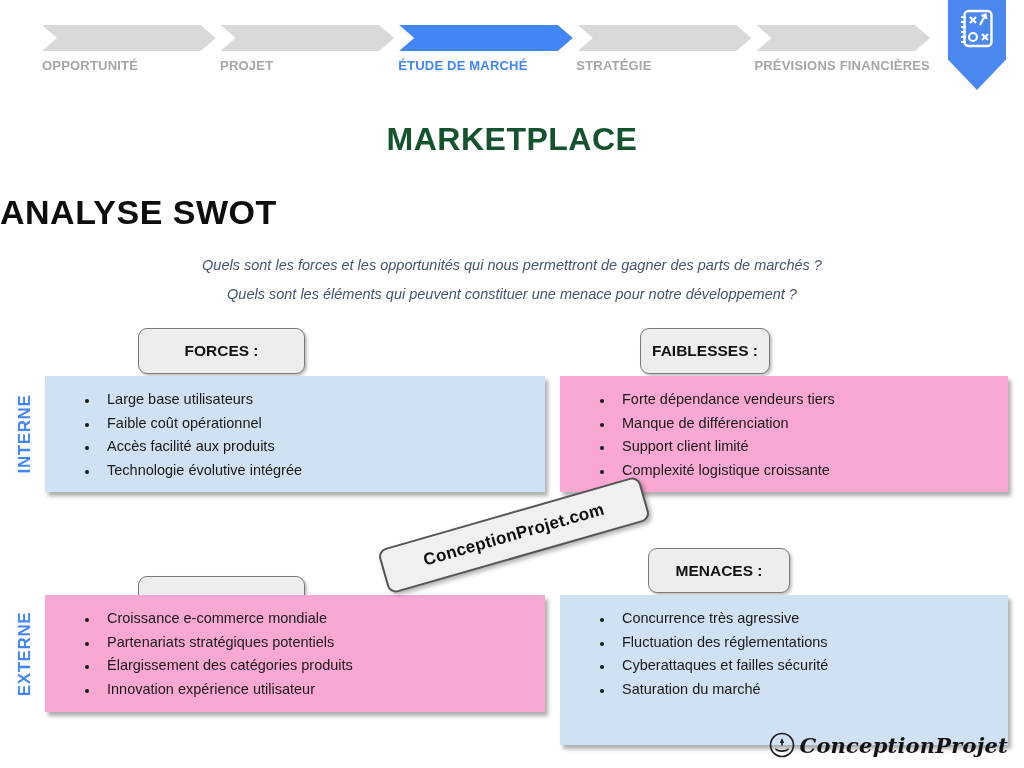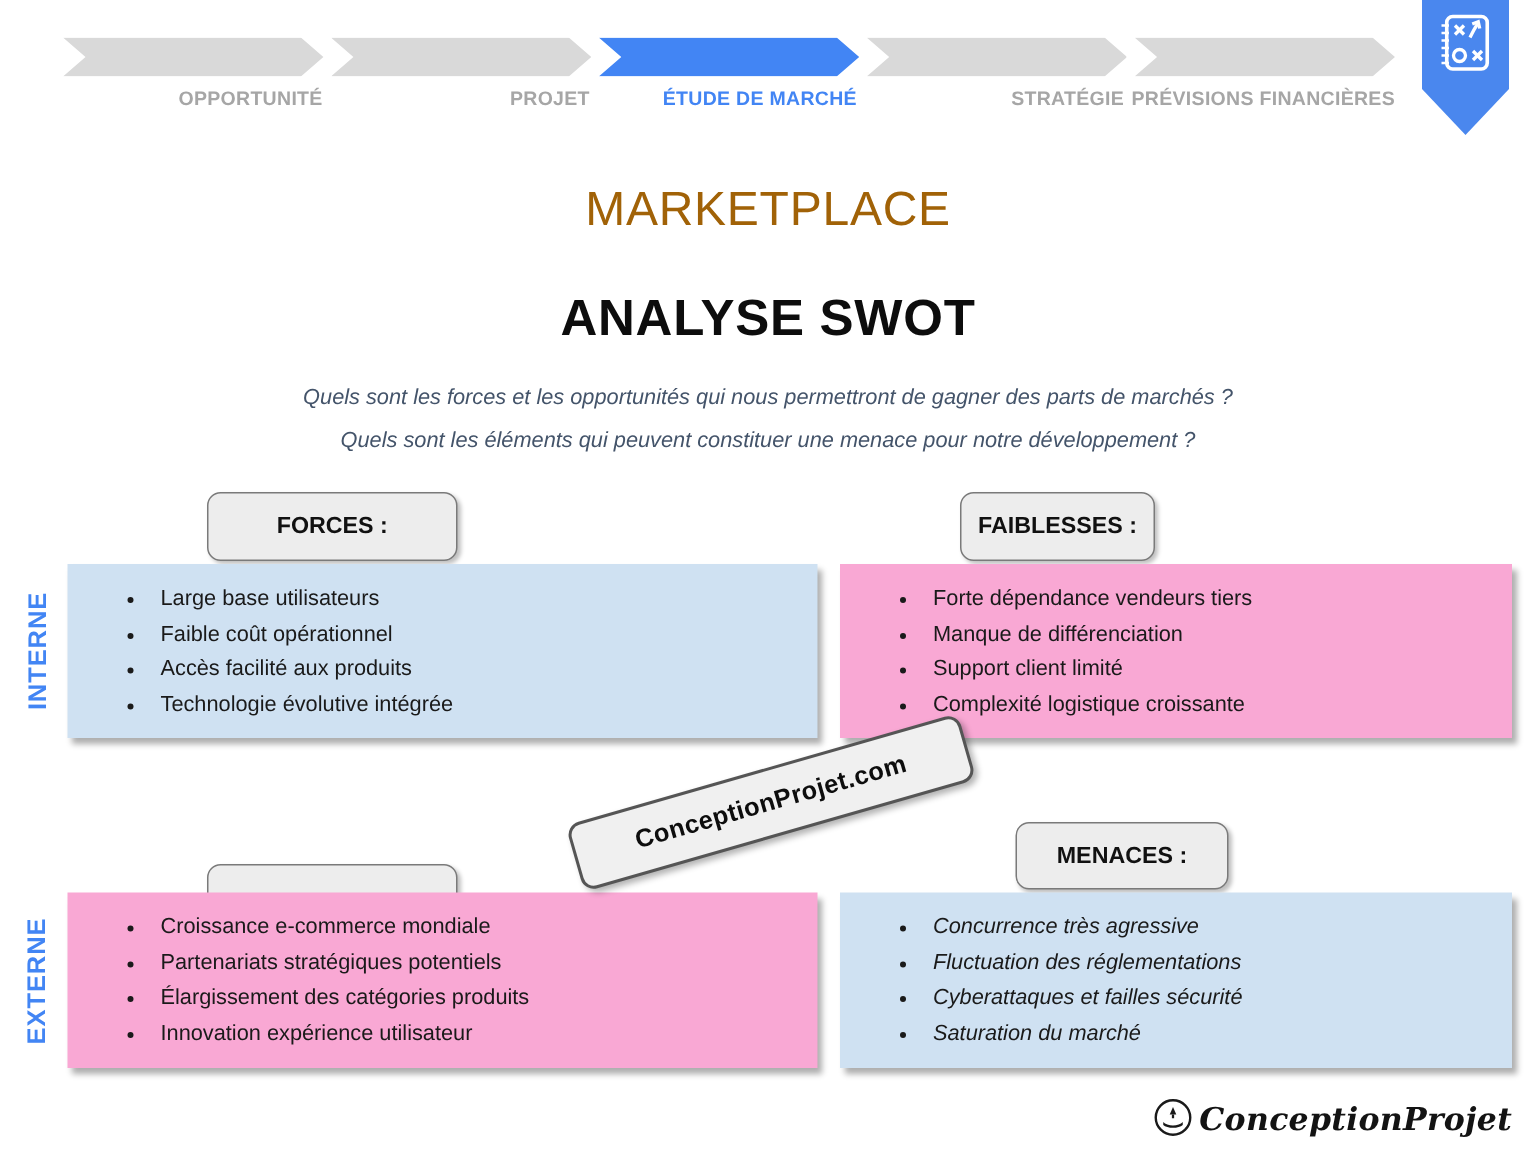--- a/index.html
+++ b/index.html
@@ -11,66 +11,66 @@
 
   
   .chevbar { position:absolute; left:42px; top:25px; width:888px; height:26px; display:flex; gap:5px; }
   .chev {
     flex:1; background:#d9d9d9;
     clip-path:polygon(0 0, calc(100% - 15px) 0, 100% 50%, calc(100% - 15px) 100%, 0 100%, 15px 50%);
   }
   .chev.active { background:#4285F4; }
   .chevlabels { position:absolute; left:42px; top:58px; width:888px; display:flex; gap:5px; }
   .chevlabel {
-    flex:1; text-align:right; font-weight:bold; font-size:13px; color:#a6a6a6;
+    flex:1; text-align:left; font-weight:bold; font-size:13px; color:#a6a6a6;
     letter-spacing:0.2px; white-space:nowrap; overflow:visible;
   }
   .chevlabel.active { color:#4285F4; }
 
   
   .pennant {
     position:absolute; left:948px; top:0; width:58px; height:90px; background:#4a87ee;
     clip-path:polygon(0 0, 100% 0, 100% 66%, 50% 100%, 0 66%);
   }
   .pennant svg { position:absolute; left:12px; top:9px; }
 
   
   .title-main {
     position:absolute; top:121px; left:0; width:100%; text-align:center;
-    font-size:32px; font-weight:normal; color:#a16207; letter-spacing:0.5px;
+    font-size:32px; font-weight:bold; color:#14532d; letter-spacing:0.5px;
   }
   .title-section {
-    position:absolute; top:193px; left:0; width:100%; text-align:center;
+    position:absolute; top:193px; left:0; width:100%; 
     font-size:34px; font-weight:bold; color:#0d0d0d; letter-spacing:0.5px;
   }
   .question { position:absolute; left:0; width:100%; text-align:center; font-style:italic; font-size:14.5px; color:#44546a; }
   .q1 { top:257px; }
   .q2 { top:286px; }
 
   
   .labelbox {
     position:absolute; background:#ededed; border:1.6px solid #7a7a7a; border-radius:9px;
     display:flex; align-items:center; justify-content:center;
     font-weight:bold; font-size:15.5px; color:#111;
     box-shadow:2px 2px 3px rgba(0,0,0,0.25);
     text-align:right;
   }
   .lb-forces       { left:138px; top:328px; width:167px; height:46px; }
   .lb-faiblesses   { left:640px; top:328px; width:130px; height:46px; }
   .lb-opportunites { left:138px; top:548px; width:167px; height:63px;margin-top:28px; }
-  .lb-menaces      { left:648px; top:548px; width:142px; height:45px;margin-left:29px; }
+  .lb-menaces      { left:648px; top:548px; width:142px; height:45px; }
 
   
   .panel { position:absolute; box-shadow:3px 4px 4px rgba(0,0,0,0.32); }
   .panel.blue { background:#cfe1f2; }
   .panel.gray { background:#f9a8d4; }
   .p-forces       { left:45px;  top:376px; width:500px; height:116px; }
   .p-faiblesses   { left:560px; top:376px; width:448px; height:116px; }
   .p-opportunites { left:45px;  top:595px; width:500px; height:117px; }
-  .p-menaces      { left:560px; top:595px; width:448px; height:117px;font-style:italic; }
+  .p-menaces      { left:560px; top:595px; width:448px; height:150px; }
   .items {
     margin:2px; padding:13px 10px 0 52px; list-style:disc;
     font-size:14.5px; color:#1a1a1a;
   }
   .items li { margin:0 0 7px 0; padding-left:8px; line-height:16.5px; }
   .items li::marker { font-size:12px; color:#1a1a1a; }
 
   
   .axis {
     position:absolute; width:22px; display:flex; align-items:center; justify-content:center;

